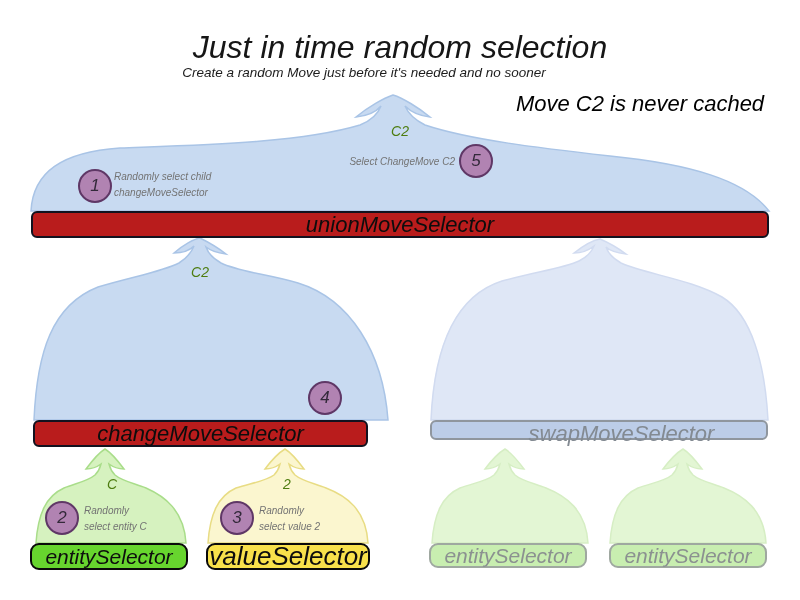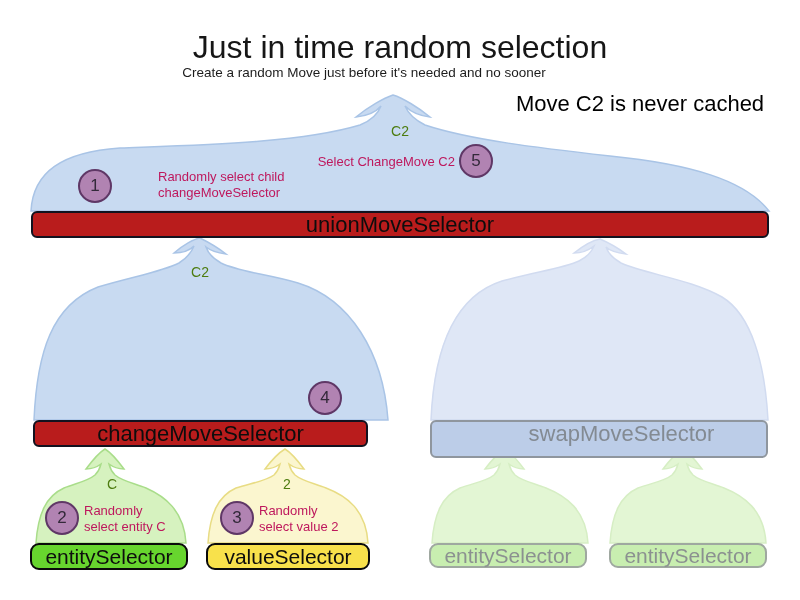--- a/index.html
+++ b/index.html
@@ -1,31 +1,31 @@
 <!DOCTYPE html>
 <html><head>
 <meta charset="utf-8">
 <style>
   html,body{margin:0;padding:0;background:#fff;}
   .stage{position:relative;width:800px;height:600px;background:#ffffff;overflow:hidden;
          font-family:"Liberation Sans",sans-serif;}
   .stage svg{position:absolute;left:0;top:0;}
-  .abs{position:absolute;}
+  .abs{position:absolute;font-style:italic;}
   .title{left:0;top:29px;width:800px;text-align:center;font-size:32px;line-height:36px;color:#161616;}
   .subtitle{left:0;top:65px;width:728px;text-align:center;font-size:13.5px;line-height:16px;color:#1c1c1c;}
   .note{left:505px;top:94px;width:270px;text-align:center;font-size:22px;line-height:19px;color:#000000;}
   .bar{box-sizing:border-box;text-align:center;font-size:22px;color:#0d0d0d;
        border:2px solid #12121f;border-radius:6px;}
   .bar-blue{background:#b91c1c;}
   .bar-blue-faded{background:#bccde8;border-color:#8f969e;color:#838a92;}
   .bar-green{background:#67d52e;border-color:#0a0a0a;border-radius:9px;font-size:21px;}
-  .bar-yellow{background:#f8e14b;border-color:#0a0a0a;border-radius:9px;font-size:21px;}
+  .bar-yellow{background:#f8e14b;border-color:#0a0a0a;border-radius:9px;font-size:26px;}
   .bar-green-faded{background:#c8eeb0;border-color:#9fa8a0;border-radius:9px;font-size:21px;color:#8b9190;}
   .mlabel{text-align:center;font-size:14px;line-height:22px;color:#4d7c0f;}
-  .ann{font-size:13px;line-height:15.5px;color:#be185d;white-space:pre-line;}
+  .ann{font-size:10px;line-height:15.5px;color:#737373;white-space:pre-line;}
   .ann.right{text-align:right;}
   .step{width:34px;height:34px;box-sizing:border-box;border-radius:50%;
         background:#b183b2;border:2px solid #5f3766;color:#33293a;
         font-size:17px;line-height:30px;text-align:center;}
 </style>
 </head>
 <body>
 
 <div class="stage">
 
@@ -120,27 +120,27 @@
   <div class="abs subtitle">Create a random Move just before it's needed and no sooner</div>
   <div class="abs note">Move C2 is never cached</div>
 
   <div class="abs mlabel" style="left:360px;top:120px;width:80px;">C2</div>
   <div class="abs mlabel" style="left:160px;top:261px;width:80px;">C2</div>
   <div class="abs mlabel" style="left:92px;top:473px;width:40px;">C</div>
   <div class="abs mlabel" style="left:267px;top:473px;width:40px;">2</div>
 
   <div class="abs bar bar-blue" style="left:31px;top:211px;width:738px;height:27px;line-height:24px;">unionMoveSelector</div>
   <div class="abs bar bar-blue" style="left:33px;top:420px;width:335px;height:27px;line-height:24px;">changeMoveSelector</div>
-  <div class="abs bar bar-blue-faded" style="left:430px;top:420px;width:338px;height:38px;line-height:24px;padding-left:45px;">swapMoveSelector</div>
+  <div class="abs bar bar-blue-faded" style="left:430px;top:420px;width:338px;height:20px;line-height:24px;padding-left:45px;">swapMoveSelector</div>
   <div class="abs bar bar-green" style="left:30px;top:543px;width:158px;height:27px;line-height:23px;">entitySelector</div>
   <div class="abs bar bar-yellow" style="left:206px;top:543px;width:164px;height:27px;line-height:23px;">valueSelector</div>
   <div class="abs bar bar-green-faded" style="left:429px;top:543px;width:158px;height:25px;line-height:21px;">entitySelector</div>
   <div class="abs bar bar-green-faded" style="left:609px;top:543px;width:158px;height:25px;line-height:21px;">entitySelector</div>
 
-  <div class="abs ann" style="left:114px;top:169px;margin-left:44px;">Randomly select child
+  <div class="abs ann" style="left:114px;top:169px;">Randomly select child
 changeMoveSelector</div>
   <div class="abs ann right" style="left:300px;top:154px;width:155px;">Select ChangeMove C2</div>
   <div class="abs ann" style="left:84px;top:503px;">Randomly
 select entity C</div>
   <div class="abs ann" style="left:259px;top:503px;">Randomly
 select value 2</div>
 
   <div class="abs step" style="left:78px;top:169px;">1</div>
   <div class="abs step" style="left:45px;top:501px;">2</div>
   <div class="abs step" style="left:220px;top:501px;">3</div>

